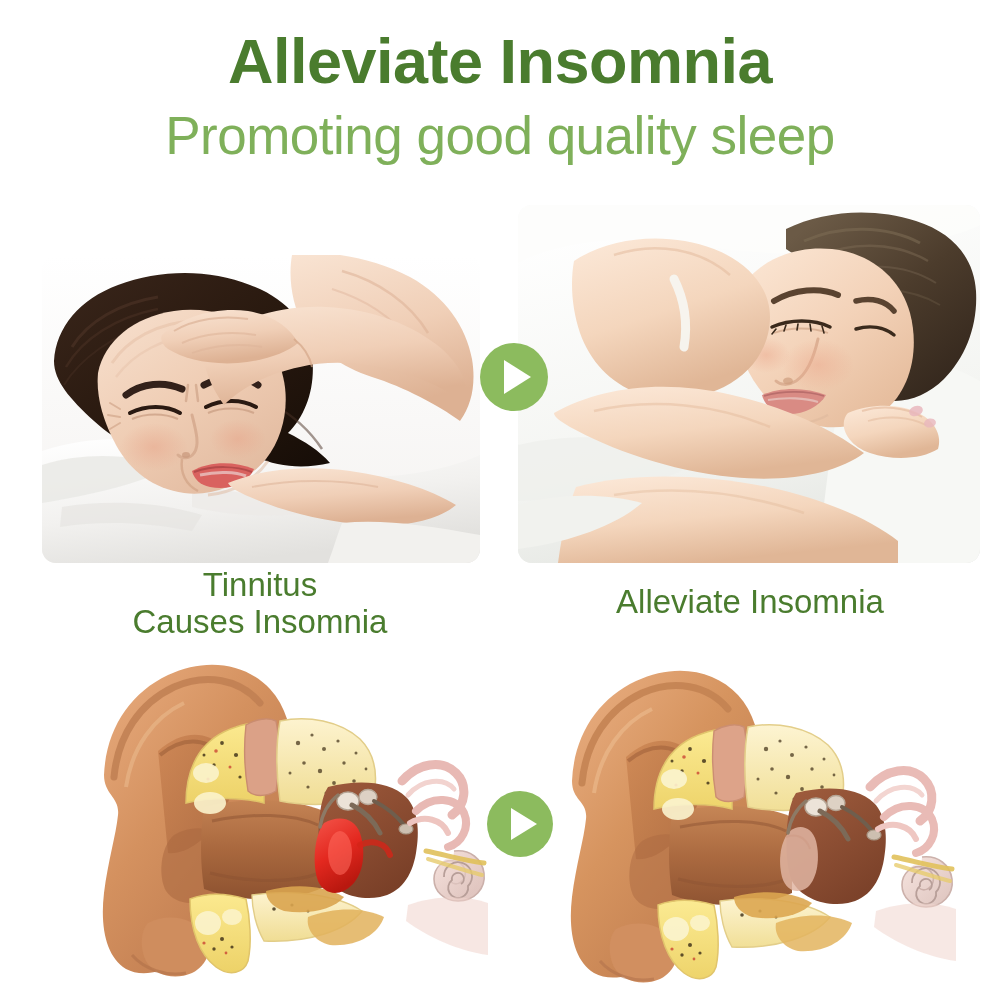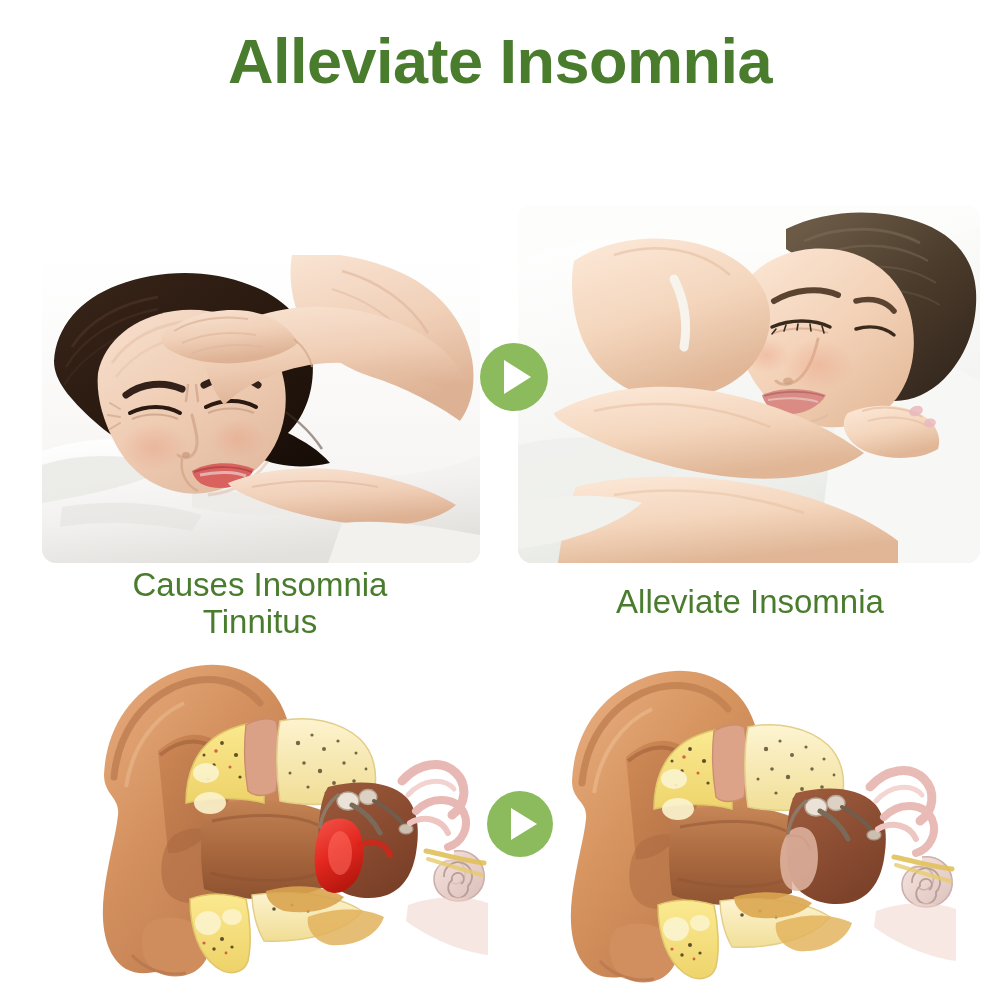--- a/index.html
+++ b/index.html
@@ -60,20 +60,21 @@
   #ear-left{left:8px;top:655px;width:480px;height:335px;}
   #ear-right{left:528px;top:655px;width:462px;height:335px;}
 </style>
 </head>
 <body>
 
 <div id="page">
 
   <div class="header">
     <h1 class="title">Alleviate Insomnia</h1>
+    <h2 class="subtitle">Promoting good quality sleep</h2>
   </div>
 
   <div class="photo-row">
 
     <div class="photo" id="photo-left">
       <svg viewBox="0 0 438 308" preserveAspectRatio="xMidYMid slice">
         <defs>
           <linearGradient id="bgL" x1="0" y1="0" x2="0" y2="1">
             <stop offset="0%" stop-color="#ffffff"></stop>
             <stop offset="100%" stop-color="#f4f2f0"></stop>
@@ -261,22 +262,22 @@
         <path d="M0,300 C40,288 86,288 124,298 C96,322 48,338 0,344 Z" fill="#f1f2ee"></path>
       </svg>
     </div>
 
     <div class="arrow-btn" id="arrow-top">
       <span class="tri"></span>
     </div>
   </div>
 
   <div class="caption" id="caption-left">
+    <div>Tinnitus</div>
     <div>Causes Insomnia</div>
-    <div>Tinnitus</div>
   </div>
   <div class="caption" id="caption-right">
     <div>Alleviate Insomnia</div>
   </div>
 
   <div class="ear" id="ear-left">
     <svg viewBox="0 0 480 335">
       <defs>
         <linearGradient id="pinnaL" x1="0.1" y1="0" x2="0.9" y2="1">
           <stop offset="0%" stop-color="#e6a97b"></stop>

